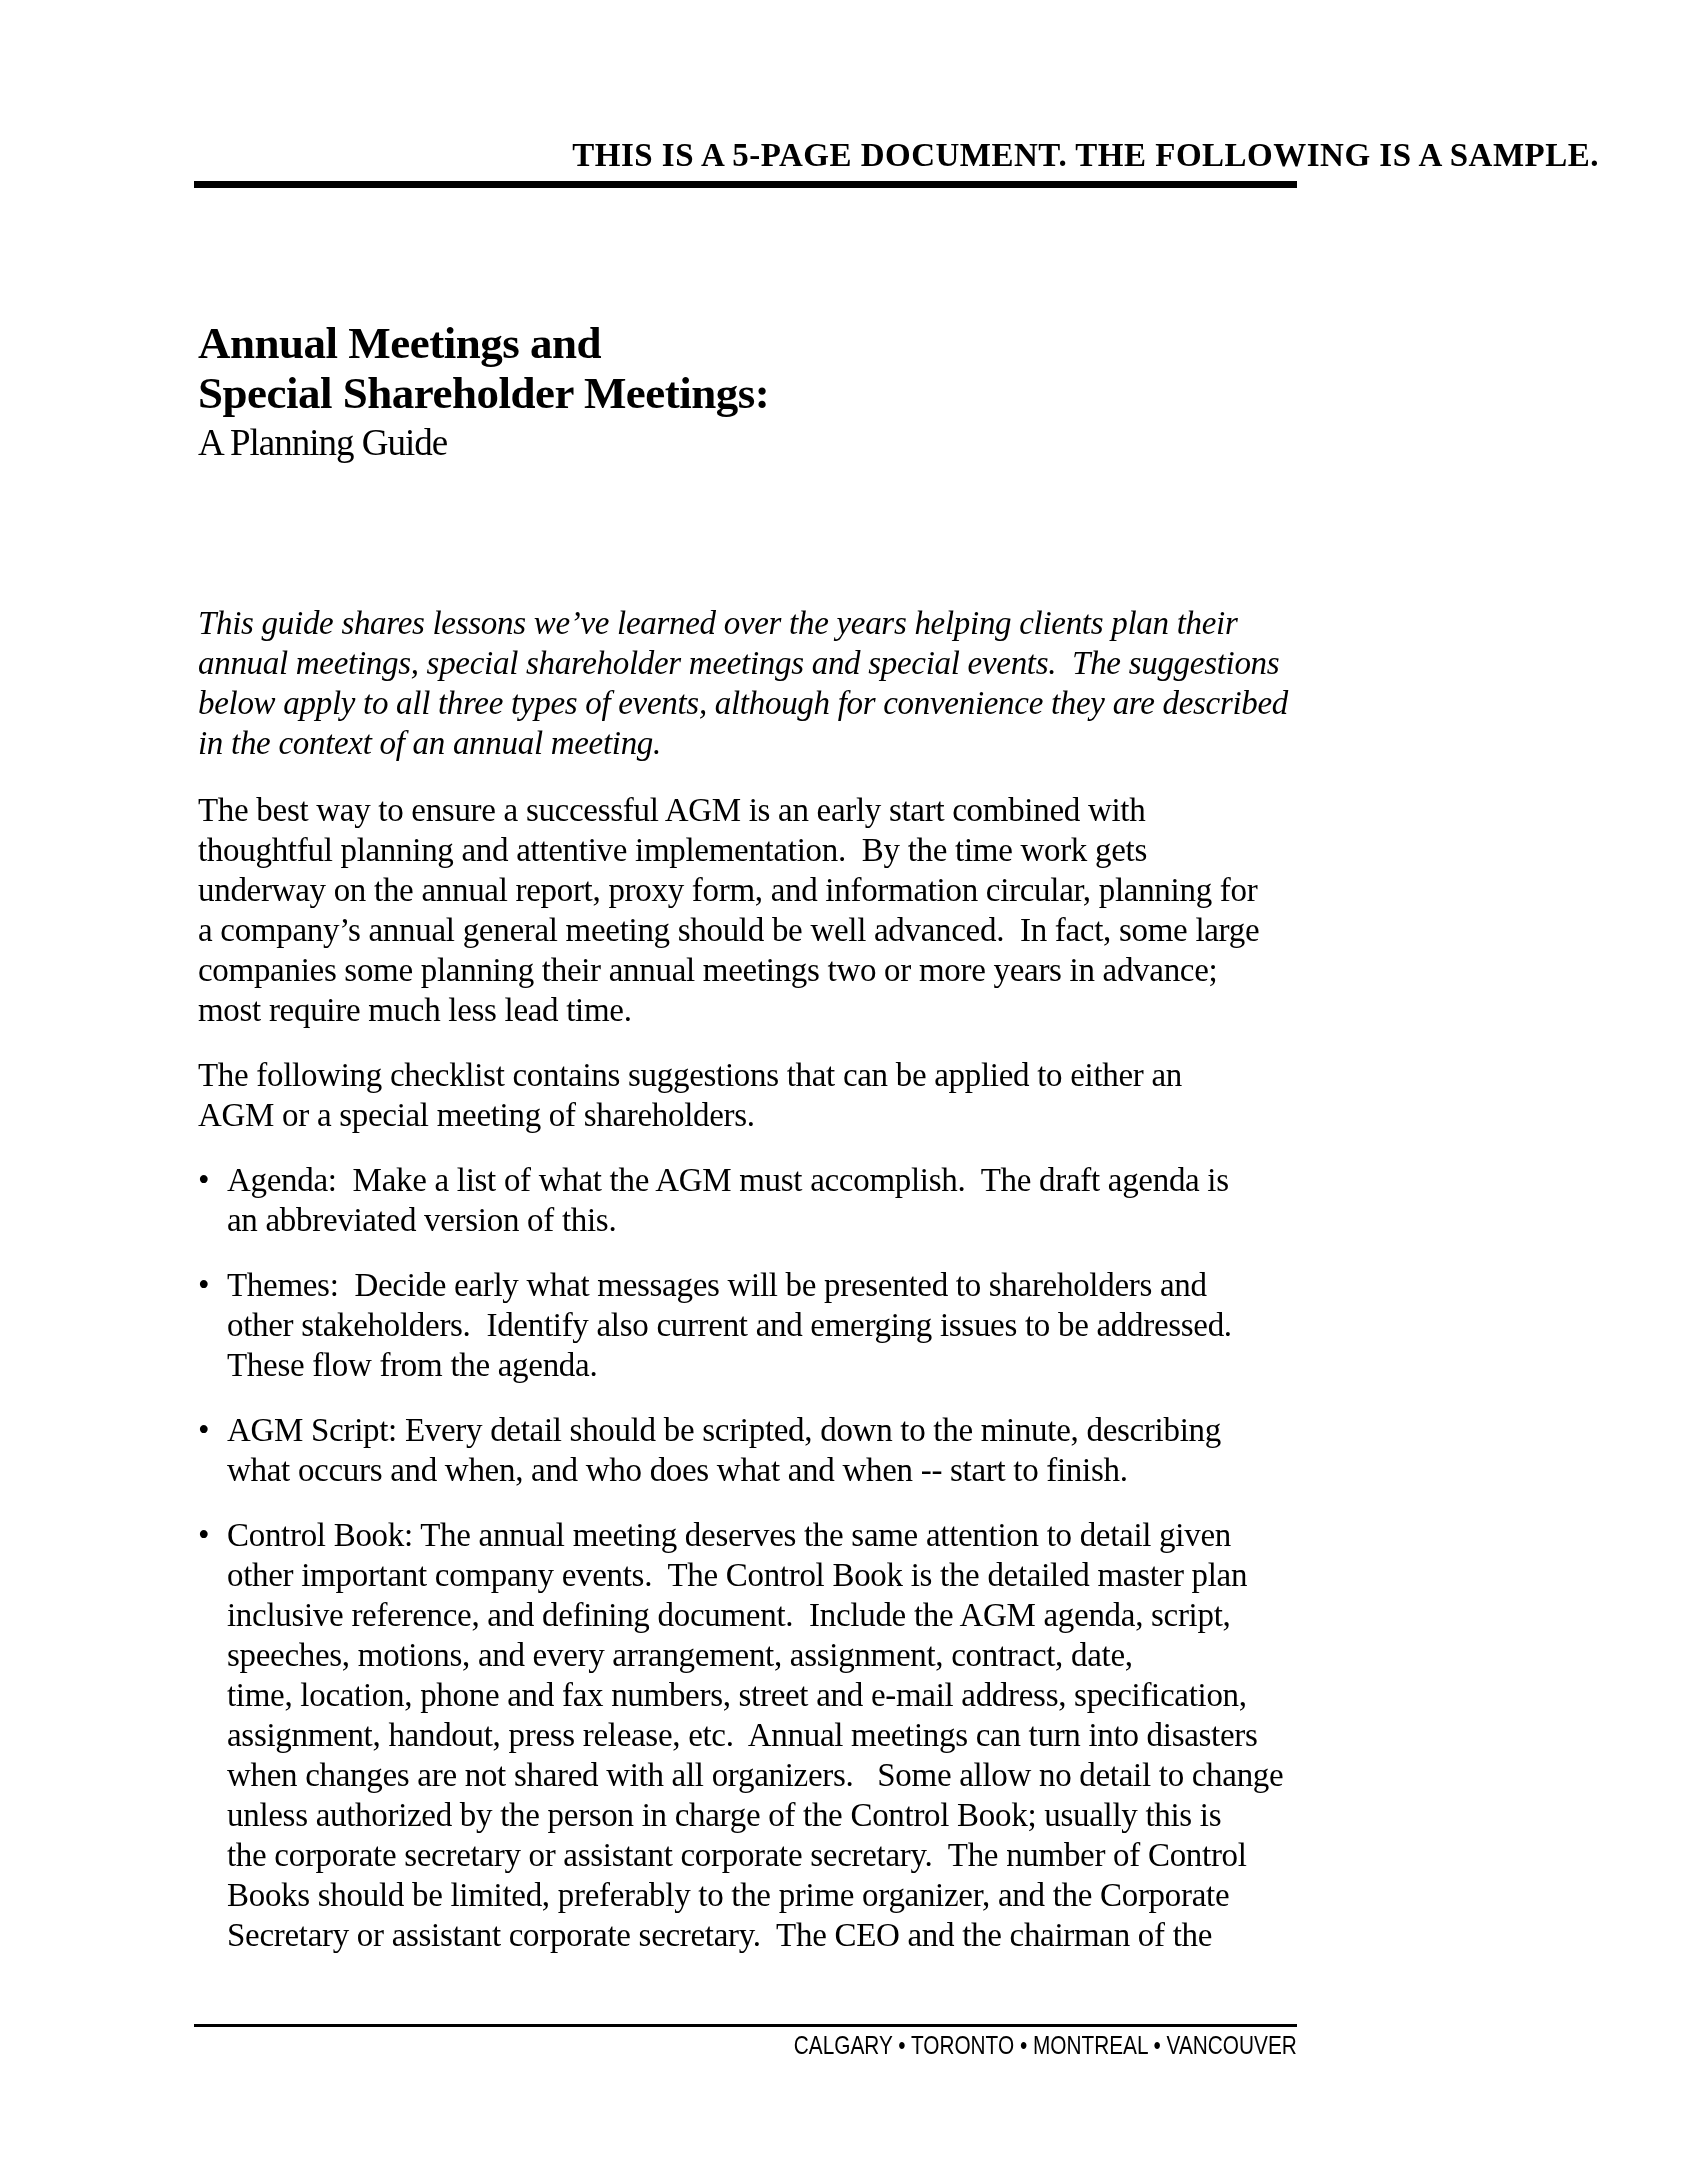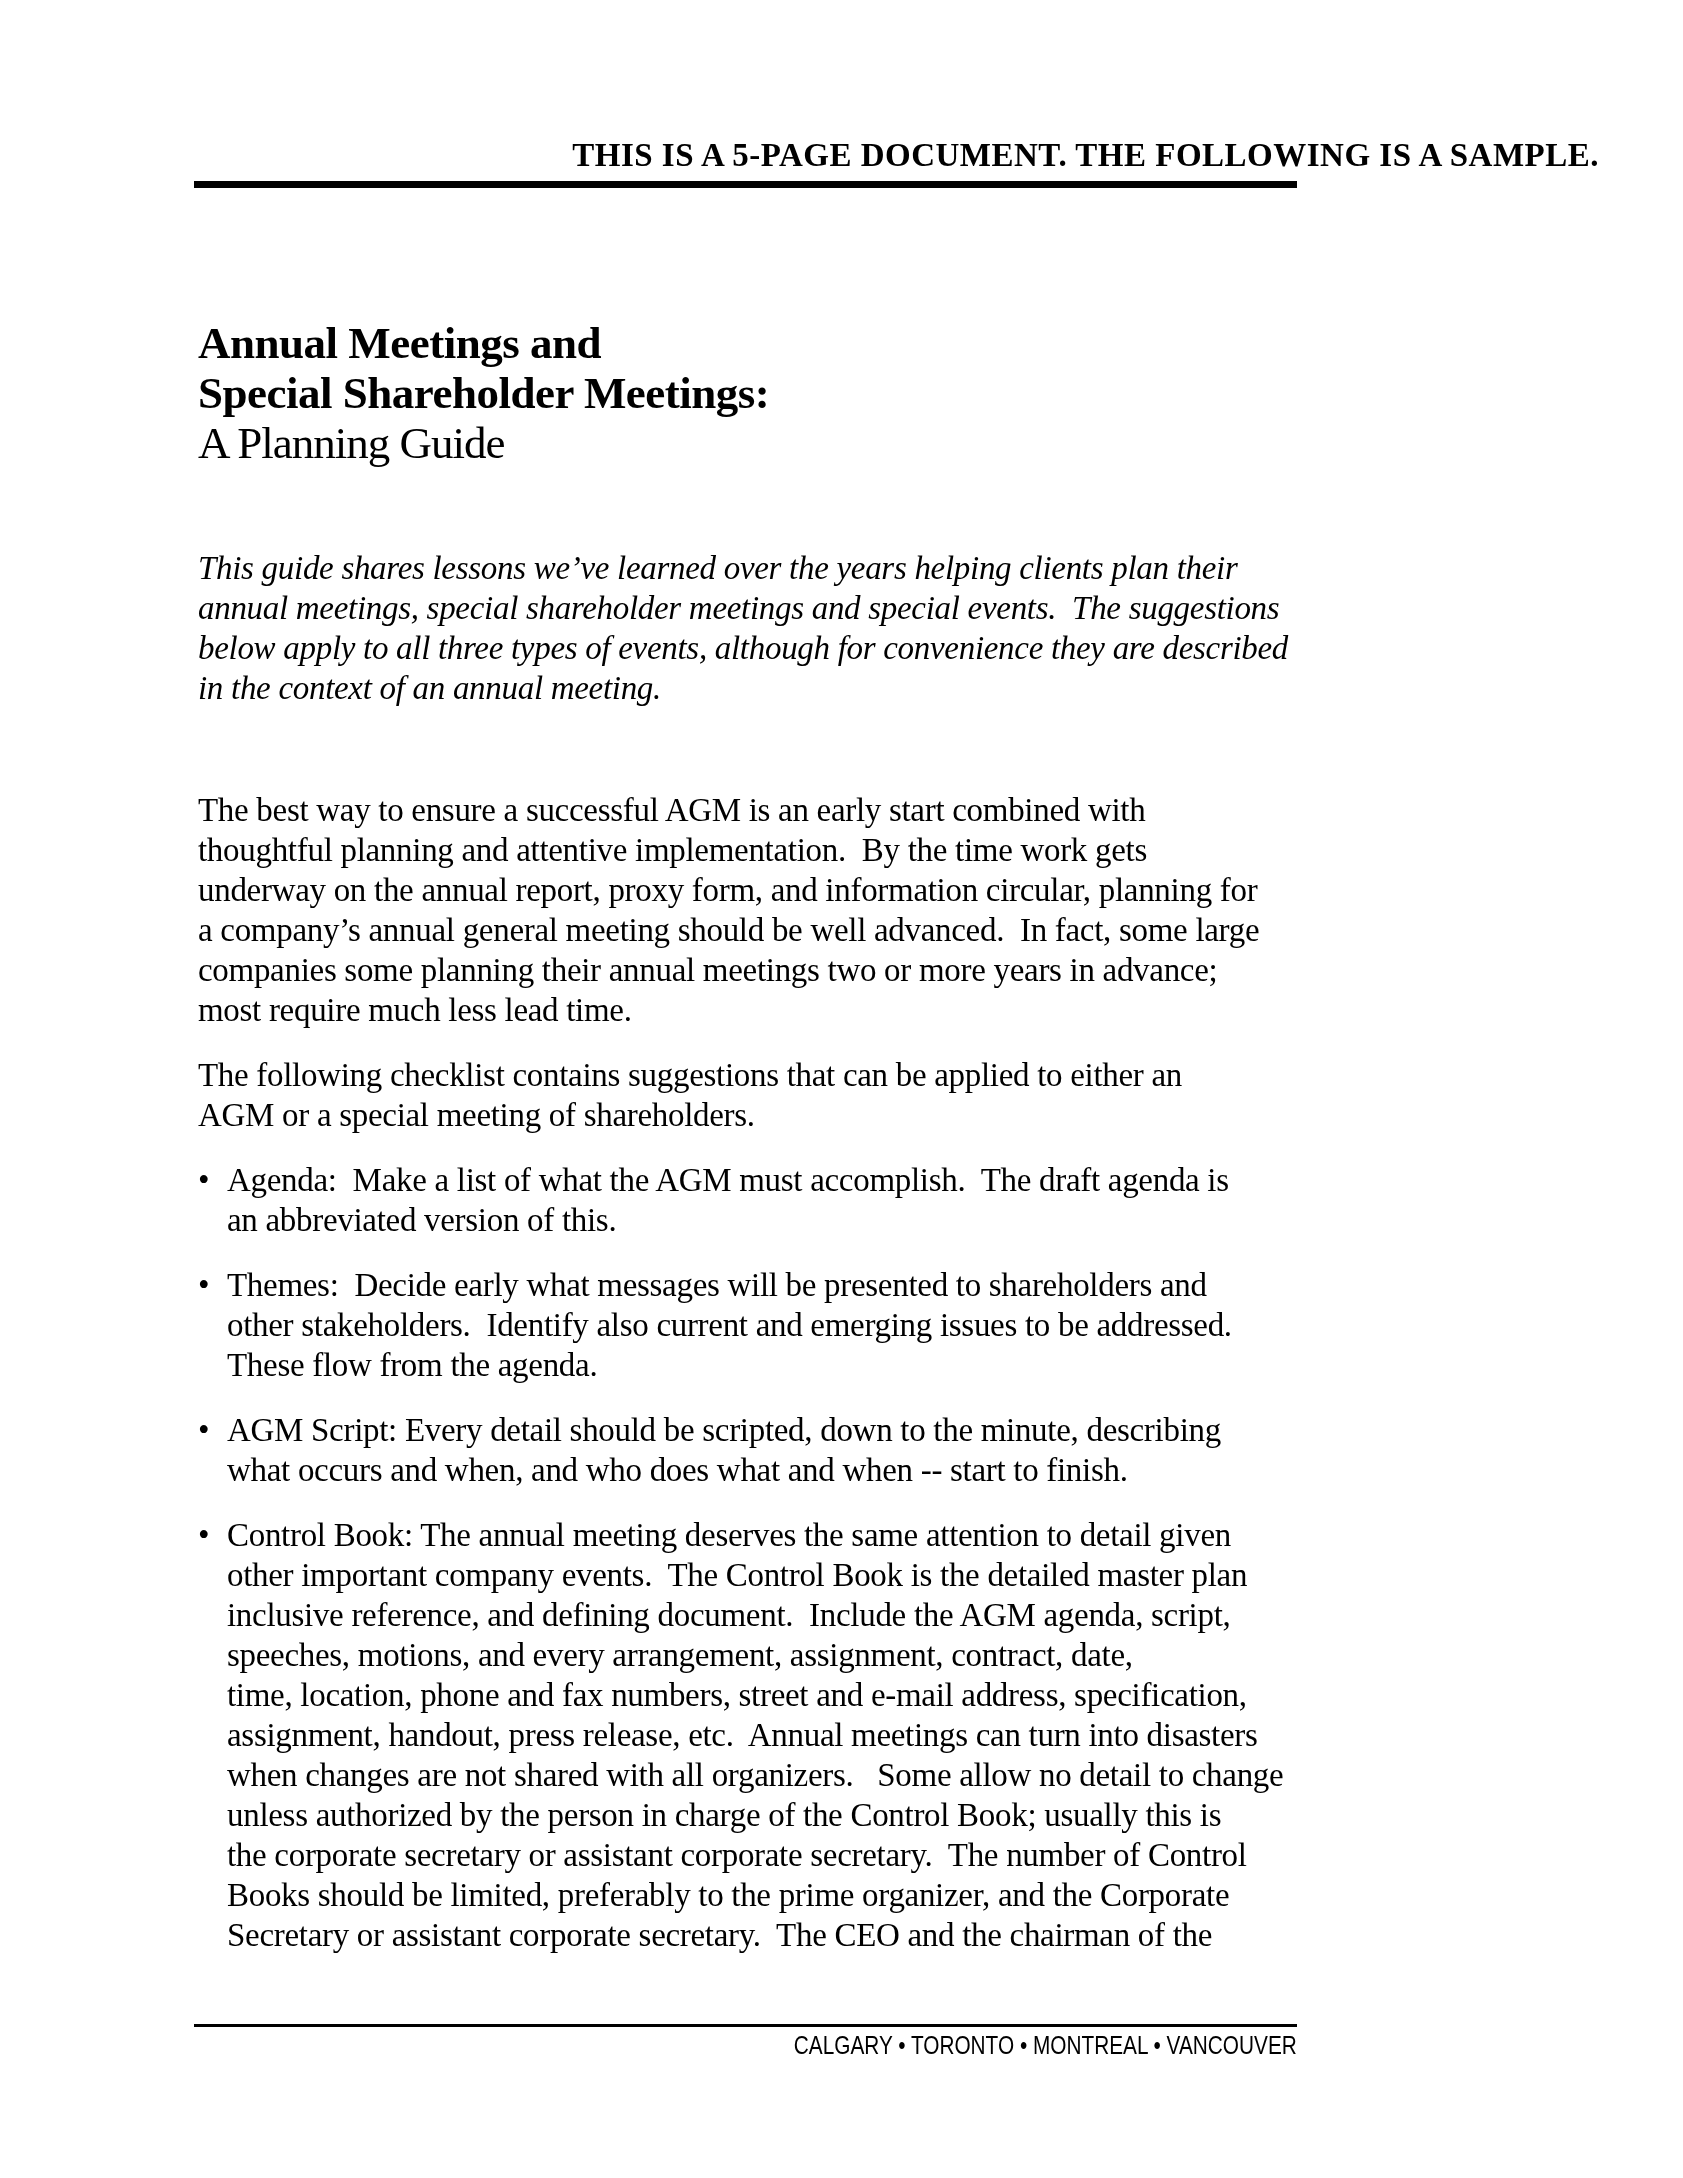--- a/index.html
+++ b/index.html
@@ -43,31 +43,31 @@
     left: 198px;
   }
   .title-line {
     font-size: 45px;
     font-weight: bold;
     line-height: 50px;
     white-space: pre;
     letter-spacing: -0.5px;
   }
   .subtitle {
-    font-size: 45px;
+    font-size: 37px;
     font-weight: normal;
     line-height: 50px;
     white-space: pre;
     letter-spacing: -1px;
   }
 
   
   .intro {
     position: absolute;
-    top: 548px;
+    top: 603px;
     left: 198px;
   }
   .intro .line {
     font-style: italic;
   }
 
   
   .body-blocks {
     position: absolute;
     top: 782px;

